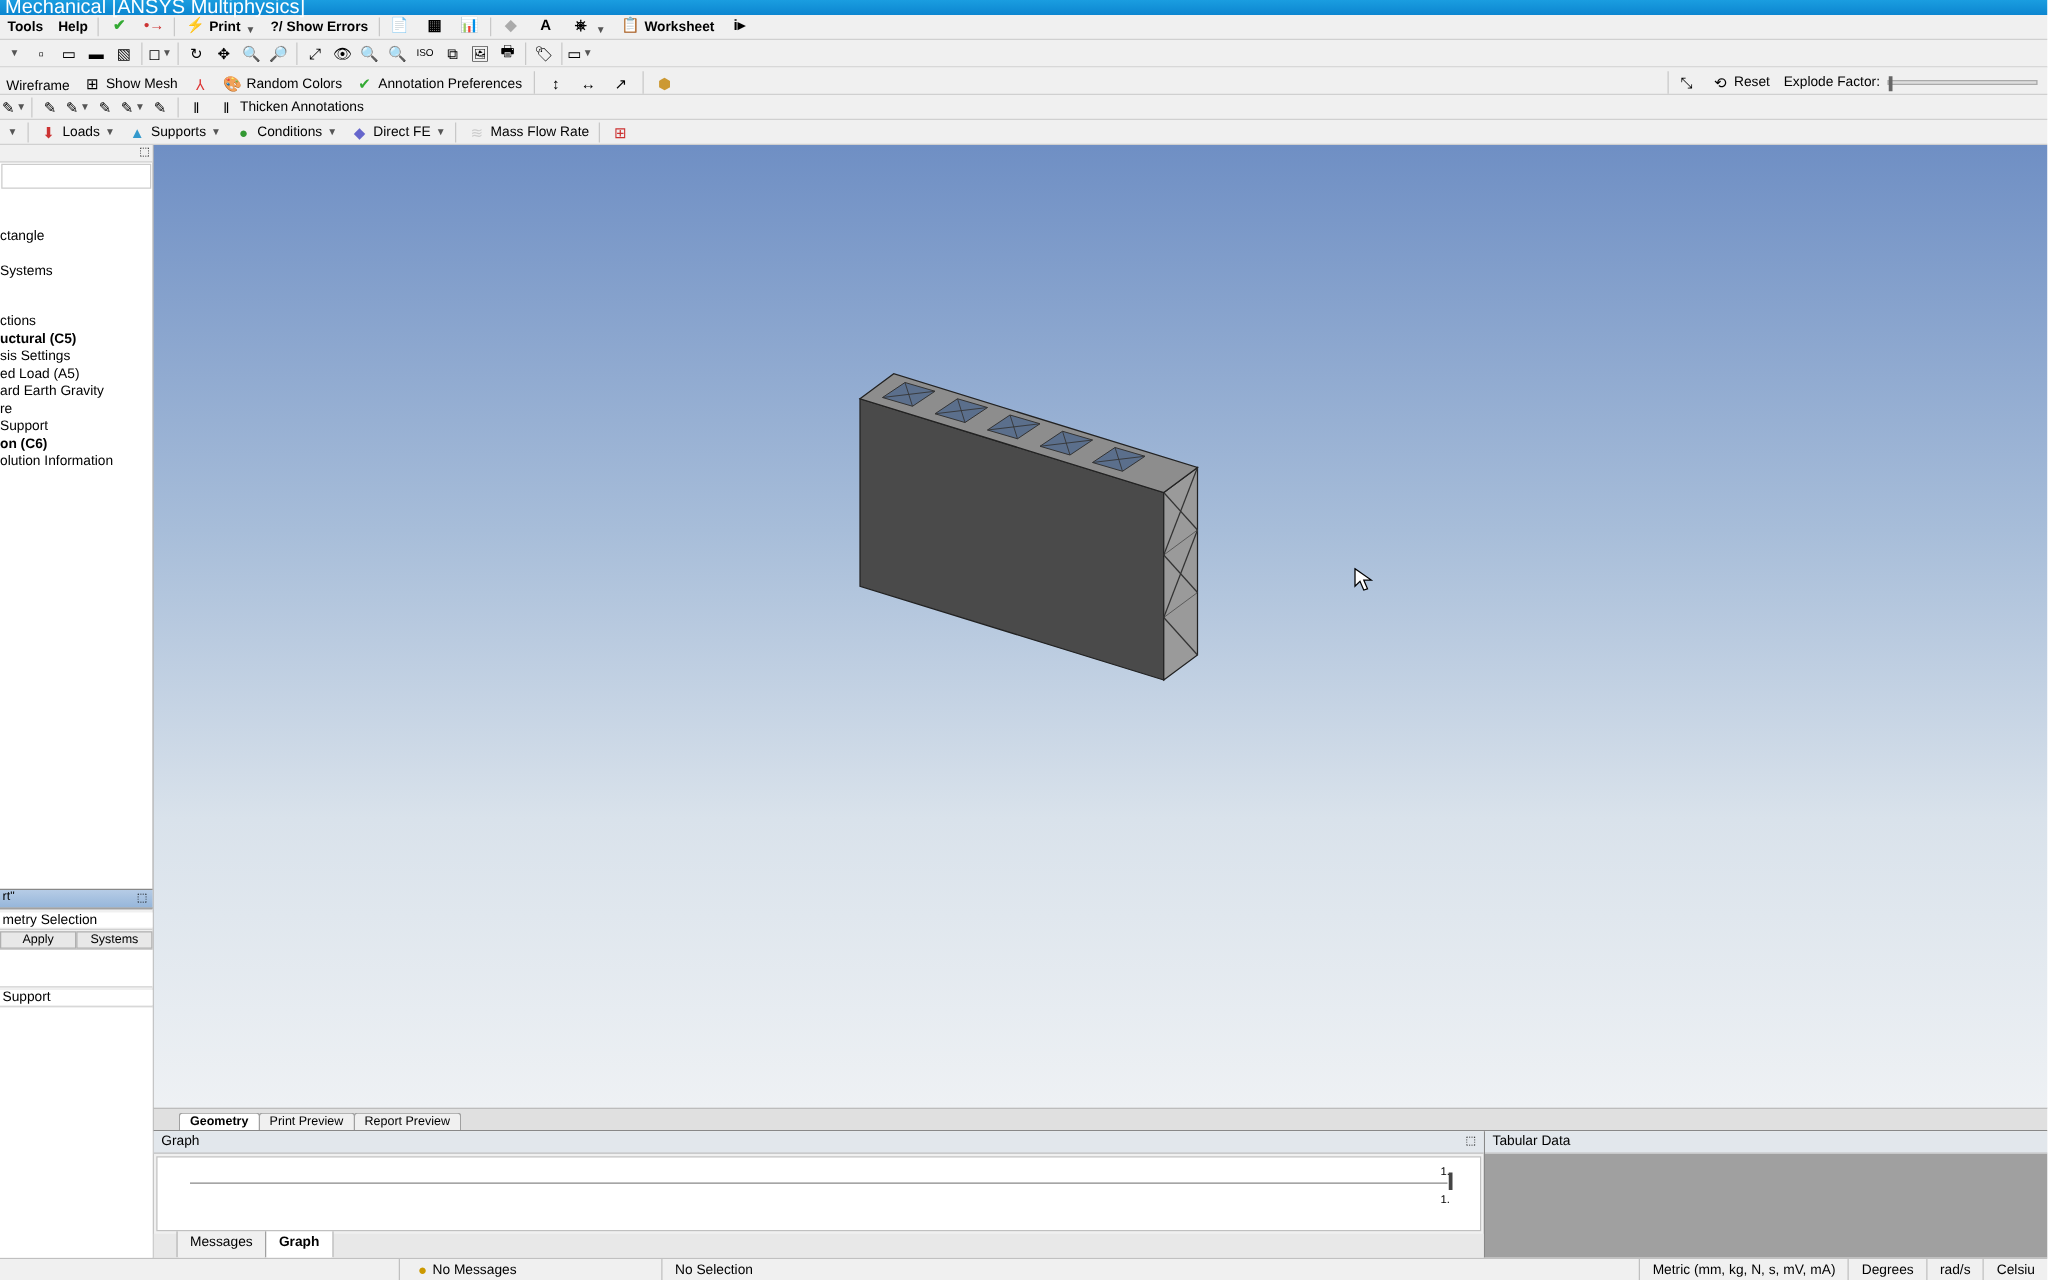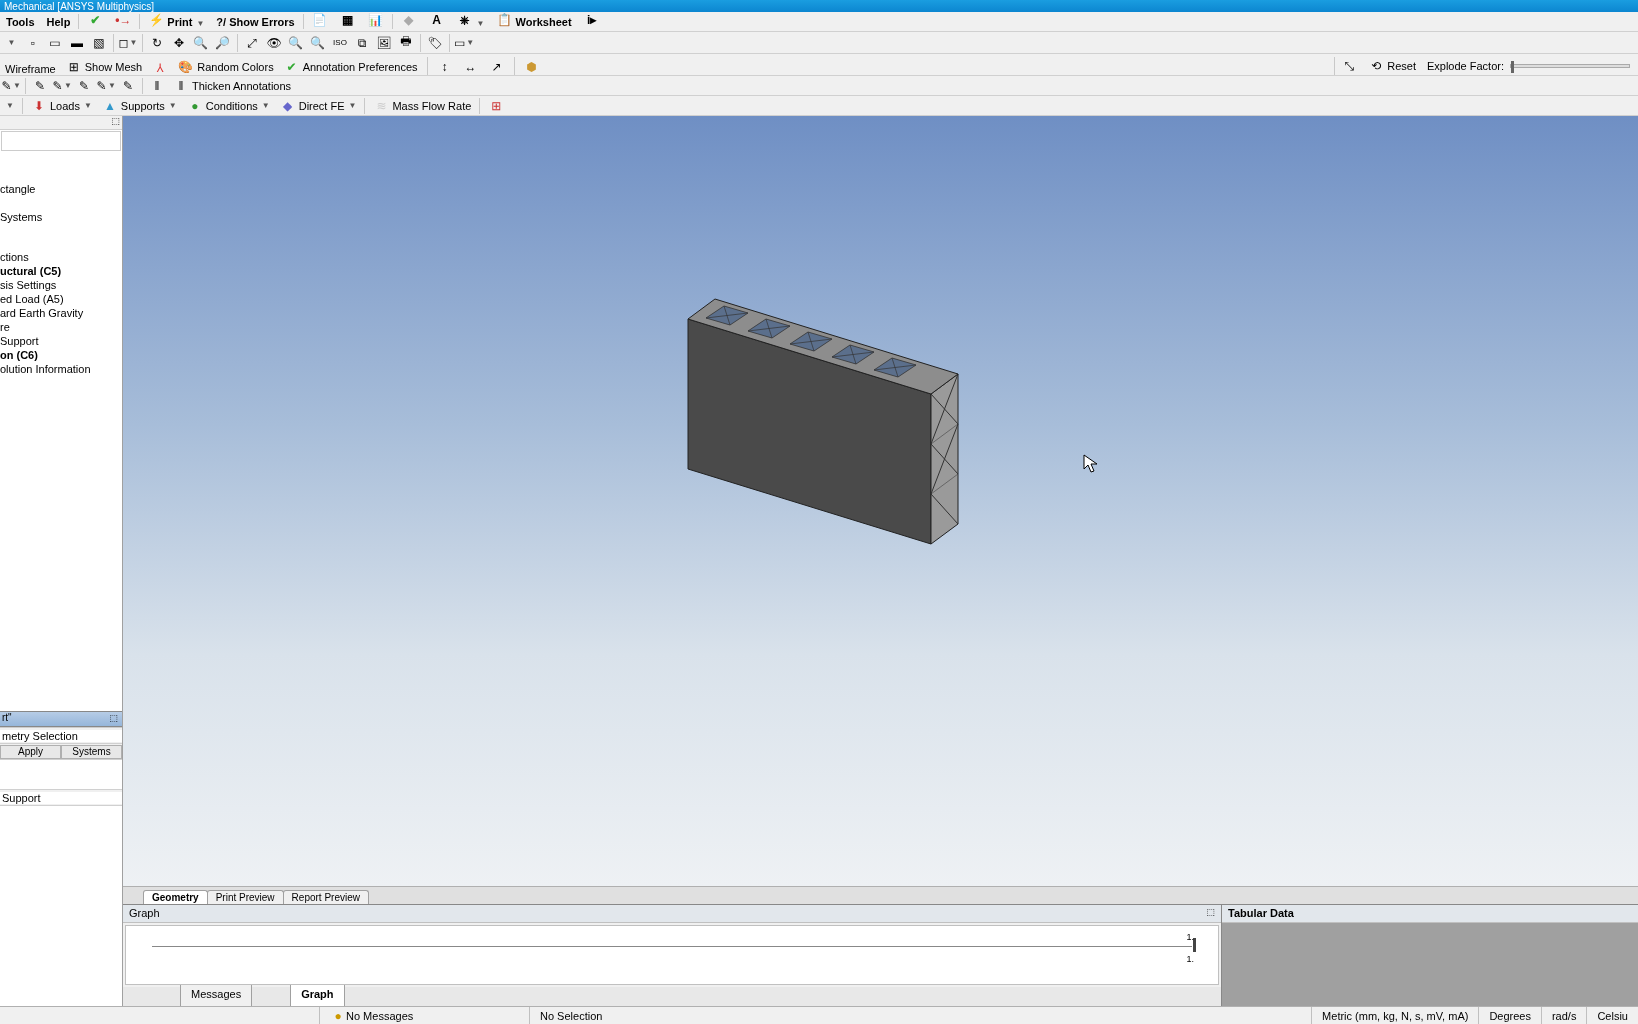--- a/index.html
+++ b/index.html
@@ -1,18 +1,18 @@
 <!DOCTYPE html>
 <html><head>
 <meta charset="utf-8">
 <style>
 * { box-sizing: border-box; margin: 0; padding: 0; font-family: "Segoe UI", Tahoma, sans-serif; }
 html, body { width: 1638px; height: 1024px; overflow: hidden; background: #fff; }
 
-.titlebar { height: 12px; background: linear-gradient(#1a9de0,#0c86d0); color:#fff; font-size:10px; padding: 0 4px; display:flex; align-items:center; }
+.titlebar { height: 12px; background: linear-gradient(#1a9de0,#0c86d0); color:#fff; font-size:16px; padding: 0 4px; display:flex; align-items:center; }
 
 .menubar { height: 20px; background:#f0f0f0; border-bottom:1px solid #d0d0d0; display:flex; font-size:11px; }
 .menubar .menu-item, .menubar .btn { padding: 3px 6px; display:flex; align-items:flex-end; gap:3px;font-weight:bold; }
 .menubar .sep { width:1px; background:#c8c8c8; margin:2px 2px; }
 
 .toolbar { height:22px; background:#f0f0f0; border-bottom:1px solid #d0d0d0; display:flex; align-items:center; font-size:11px; }
 .toolbar .tb-btn { width:20px; height:20px; display:flex; align-items:center; justify-content:center; margin:0 1px; border:1px solid transparent; border-radius:2px; }
 .toolbar .sep { width:1px; background:#c8c8c8; height:18px; margin:0 3px; }
 .drop { font-size:8px; color:#555; margin-left:1px; }
 
@@ -62,24 +62,24 @@
 .bottom-split { display:flex; height:102px; border-top:1px solid #888; }
 .graph-panel { flex:1; border-right:1px solid #888; display:flex; flex-direction:column; background:#f0f0f0; }
 .panel-header { height:18px; background:#e2e7ec; border-bottom:1px solid #c0c0c0; padding:2px 6px; font-size:11px; position:relative; }
 .panel-header .pin { position:absolute; right:6px; top:2px; font-size:9px; }
 .graph-body { flex:1; background:#fff; margin:2px; border:1px solid #c0c0c0; position:relative; }
 .graph-body .timeline { position:absolute; left:26px; right:26px; top:20px; height:1px; background:#888; }
 .graph-body .tick { position:absolute; right:22px; top:12px; width:3px; height:14px; background:#444; }
 .graph-body .lbl1 { position:absolute; right:24px; top:6px; font-size:9px; }
 .graph-body .lbl2 { position:absolute; right:24px; top:28px; font-size:9px; }
 .graph-tabs { height:19px; display:flex; align-items:flex-end; padding-left:18px; font-size:11px; background:#e8e8e8; }
-.graph-tabs .gtab { padding:6px 10px; border:1px solid #a0a0a0; border-bottom:none; background:#f0f0f0; border-radius:3px 3px 0 0; margin-right:-1px;margin-left:39px; }
+.graph-tabs .gtab { padding:6px 10px; border:1px solid #a0a0a0; border-bottom:none; background:#f0f0f0; border-radius:3px 3px 0 0; margin-right:-1px; }
 .graph-tabs .gtab.active { background:#fff; font-weight:bold; }
 
-.tabular-panel { width:416px; display:flex; flex-direction:column; background:#f0f0f0;font-weight:bold; }
+.tabular-panel { width:450px; display:flex; flex-direction:column; background:#f0f0f0; }
 .tabular-body { flex:1; background:#a0a0a0; margin:0; }
 
 .statusbar { height:18px; background:#f0f0f0; border-top:1px solid #b0b0b0; display:flex; font-size:11px; align-items:center; }
 .statusbar .cell { border-right:1px solid #c0c0c0; padding:0 10px; height:100%; display:flex; align-items:center; }
 .statusbar .flex { flex:1; }
 
 svg { display:block; }
 .ico { display:inline-flex; width:16px; height:16px; align-items:center; justify-content:center; font-size:12px; }
 </style>
 </head>

